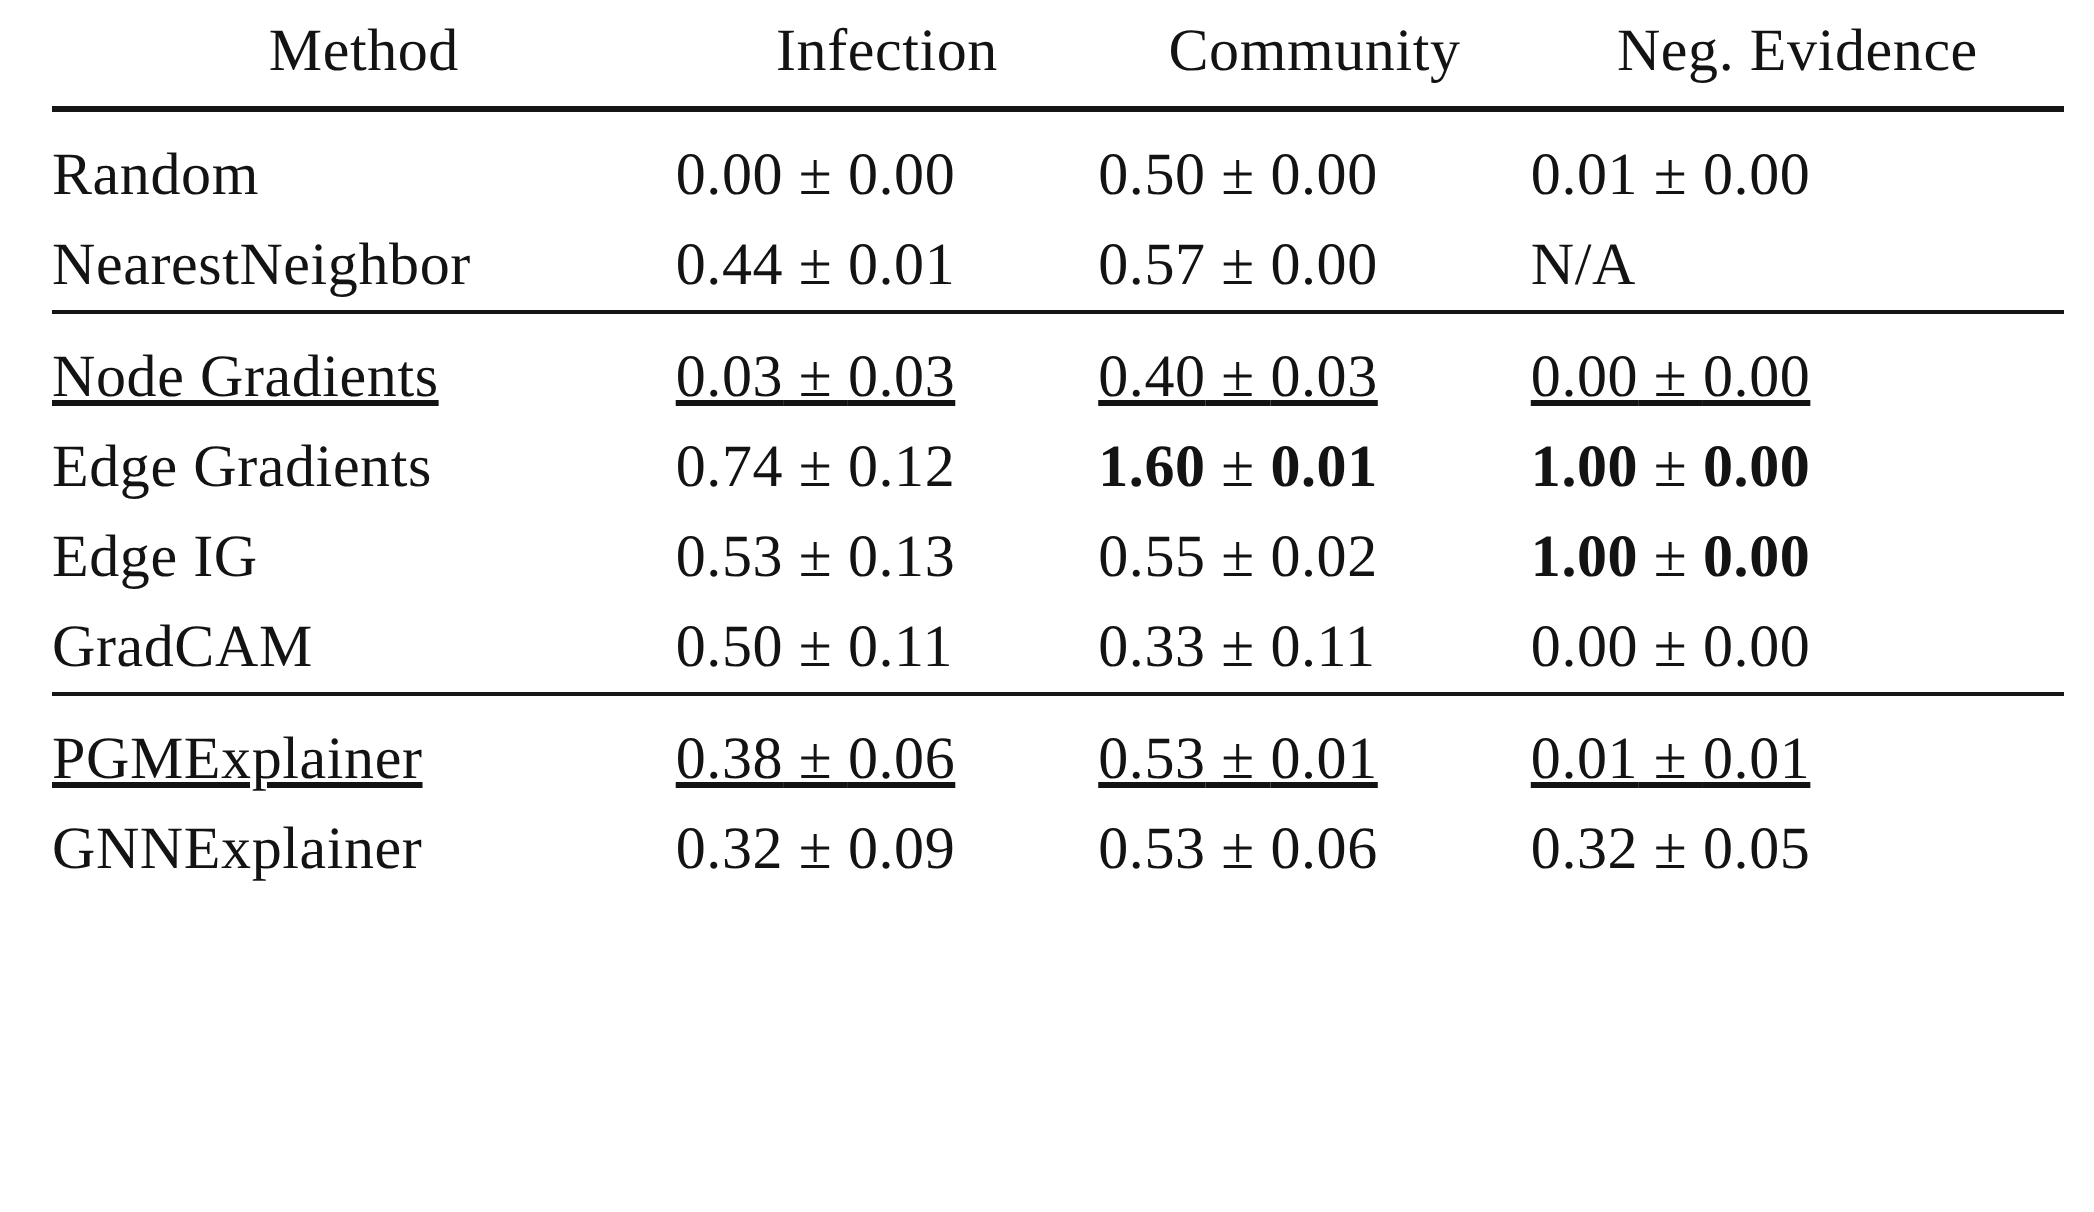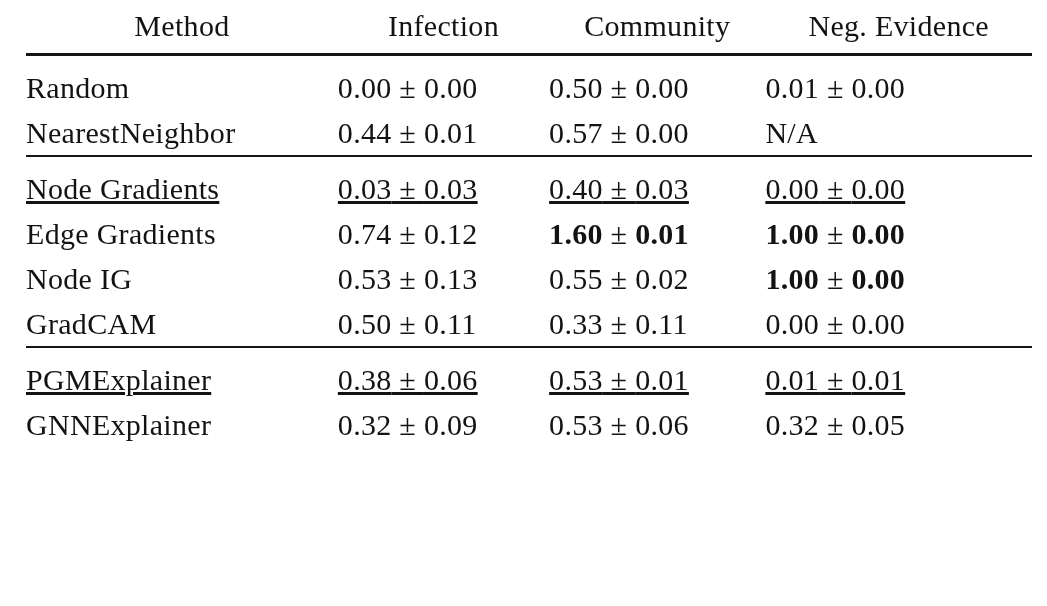--- a/index.html
+++ b/index.html
@@ -92,21 +92,21 @@
           <td><span>0.40</span><span class="pm"> ± </span><span>0.03</span></td>
           <td><span>0.00</span><span class="pm"> ± </span><span>0.00</span></td>
         </tr>
         <tr>
           <td>Edge Gradients</td>
           <td><span>0.74</span><span class="pm"> ± </span><span>0.12</span></td>
           <td><span class="b">1.60</span><span class="pm"> ± </span><span class="b">0.01</span></td>
           <td><span class="b">1.00</span><span class="pm"> ± </span><span class="b">0.00</span></td>
         </tr>
         <tr>
-          <td>Node IG</td>
+          <td>Edge IG</td>
           <td><span>0.53</span><span class="pm"> ± </span><span>0.13</span></td>
           <td><span>0.55</span><span class="pm"> ± </span><span>0.02</span></td>
           <td><span class="b">1.00</span><span class="pm"> ± </span><span class="b">0.00</span></td>
         </tr>
         <tr>
           <td>GradCAM</td>
           <td><span>0.50</span><span class="pm"> ± </span><span>0.11</span></td>
           <td><span>0.33</span><span class="pm"> ± </span><span>0.11</span></td>
           <td><span>0.00</span><span class="pm"> ± </span><span>0.00</span></td>
         </tr>

